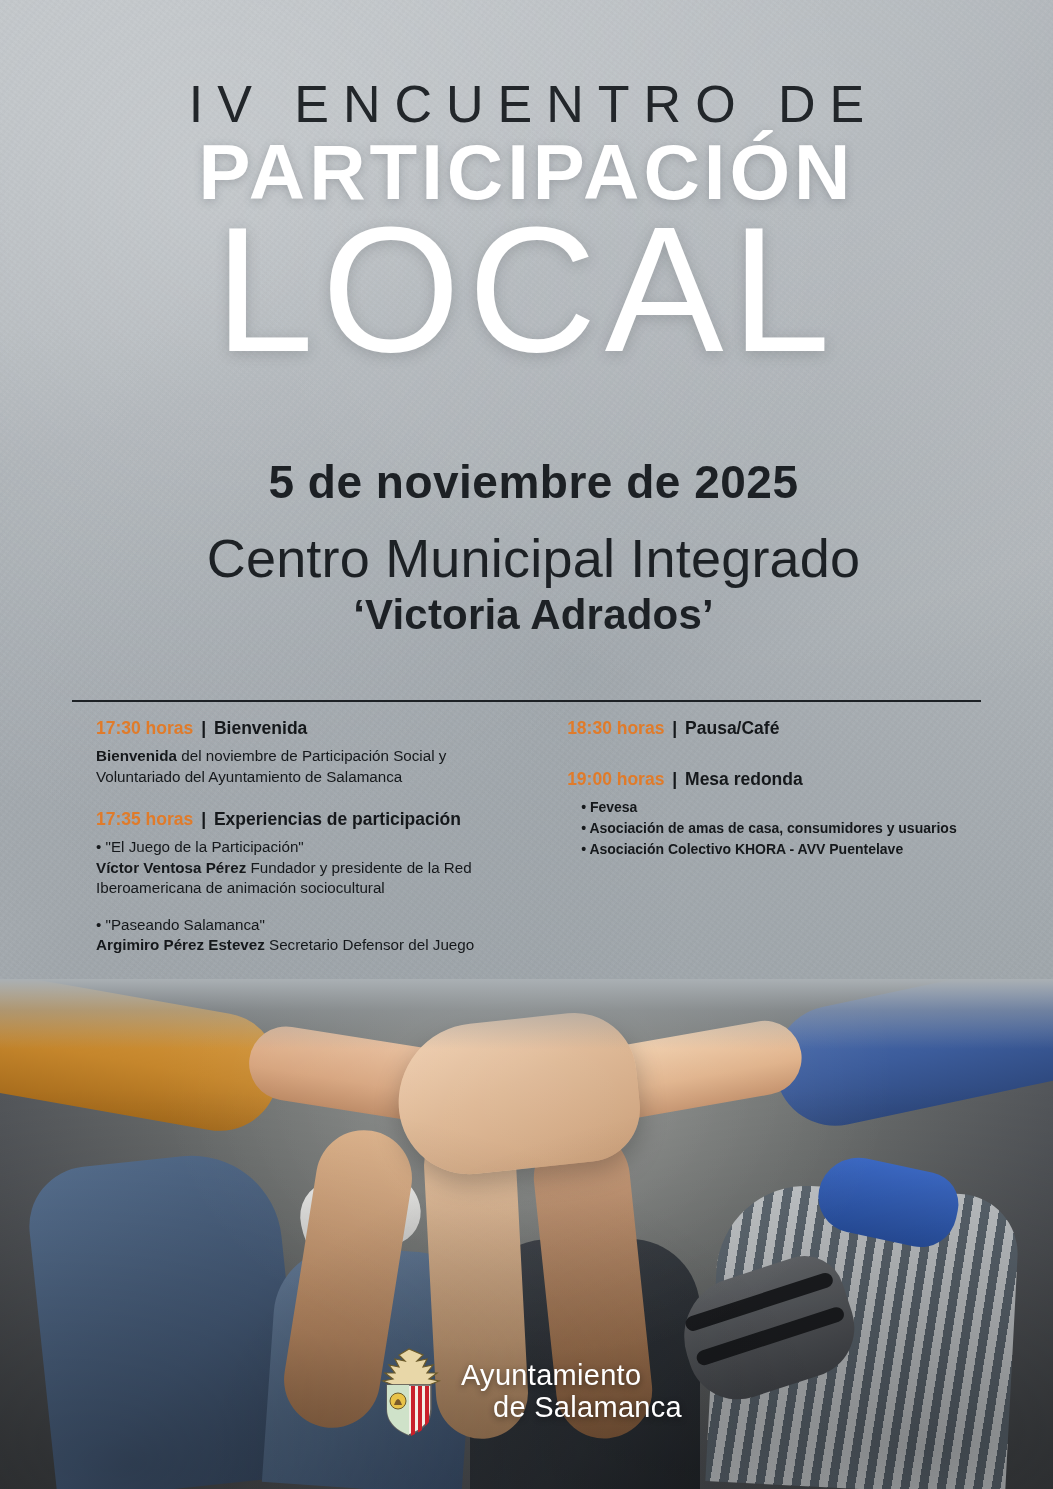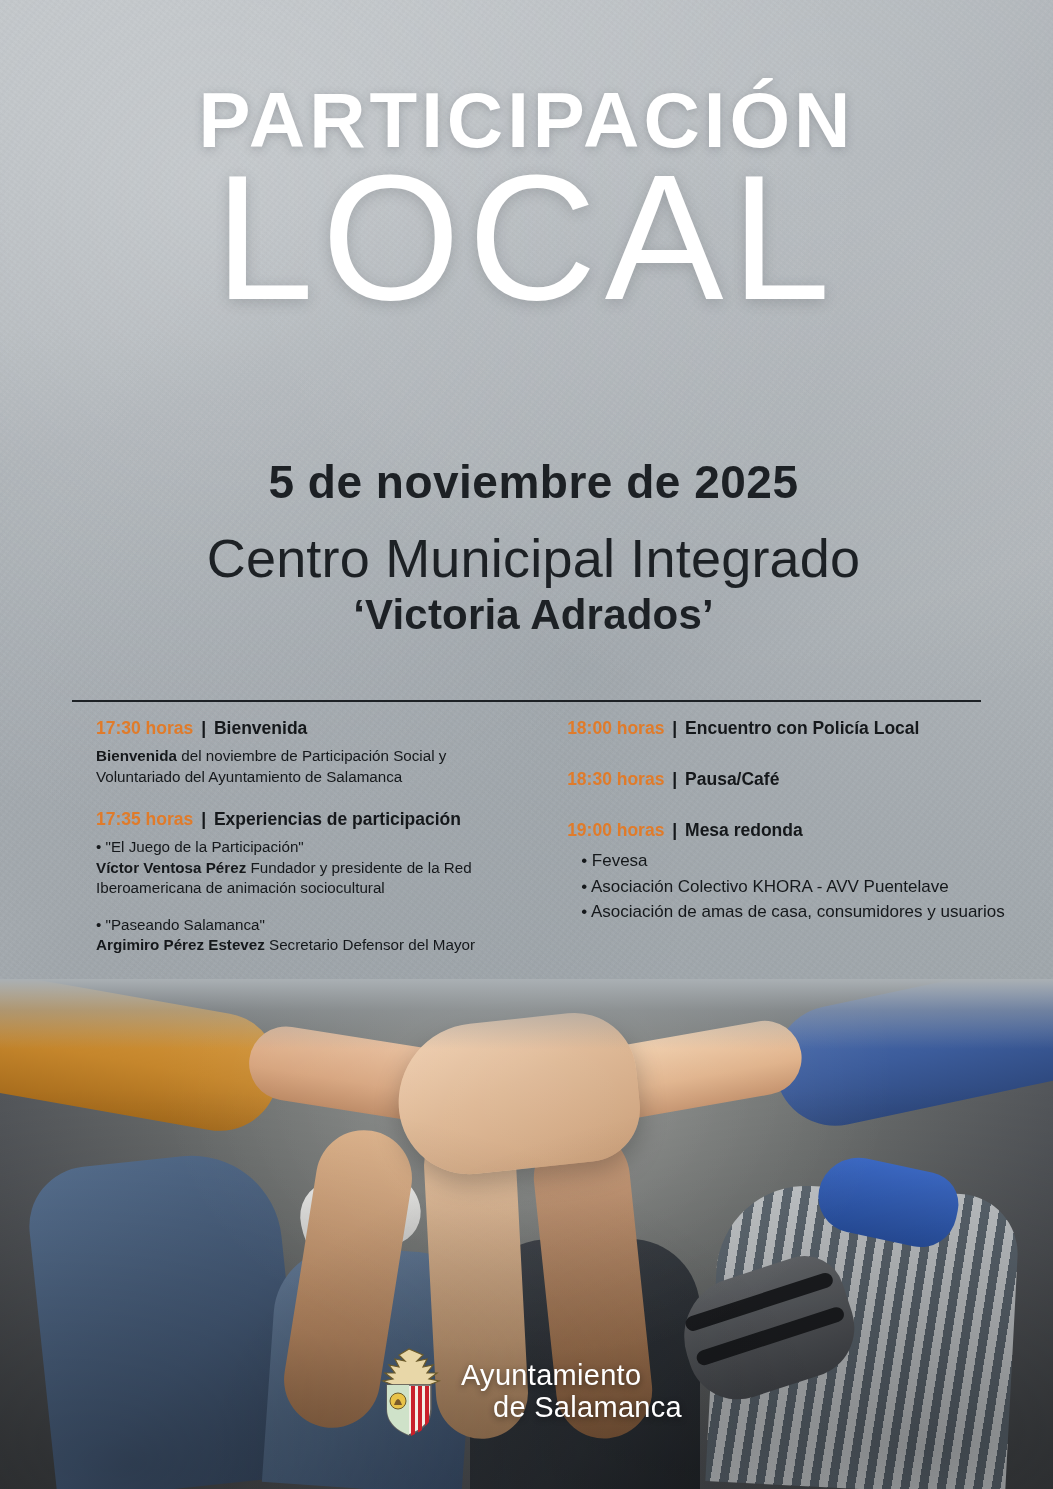--- a/index.html
+++ b/index.html
@@ -143,23 +143,23 @@
     font-weight: 400;
   }
   .slot-body b { font-weight: 700; }
   .entry { margin-top: 4px; }
   .entry + .entry { margin-top: 16px; }
 
   .bullets {
     margin: 6px 0 0 14px;
     padding: 0;
     list-style: none;
-    font-size: 17px;
+    font-size: 14px;
     line-height: 1.5;
-    font-weight: 400;
+    font-weight: 700;
   }
   .bullets li::before {
     content: "• ";
   }
 
   .right-slot { margin-bottom: 30px; }
 
   
   .photo {
     position: absolute;
@@ -347,20 +347,21 @@
 </style>
 </head>
 <body>
 
 <div class="poster">
 
   <div class="texture"></div>
   <div class="grain"></div>
 
   <div class="title-block">
+    <div class="t-line1">IV ENCUENTRO DE</div>
     <div class="t-line2">PARTICIPACIÓN</div>
     <div class="t-line3">LOCAL</div>
   </div>
 
   <div class="meta-block">
     <div class="m-date">5 de noviembre de 2025</div>
     <div class="m-venue1">Centro Municipal Integrado</div>
     <div class="m-venue2">‘Victoria Adrados’</div>
   </div>
 
@@ -391,55 +392,48 @@
         <div class="slot-body entry">
           <div>• "El Juego de la Participación"</div>
           <div>
             <b>Víctor Ventosa Pérez</b><span> Fundador y presidente de la Red Iberoamericana de animación sociocultural</span>
           </div>
         </div>
 
         <div class="slot-body entry">
           <div>• "Paseando Salamanca"</div>
           <div>
-            <b>Argimiro Pérez Estevez</b><span> Secretario Defensor del Mayor</span>
+            <b>Argimiro Pérez Estevez</b><span> Secretario Defensor del Juego</span>
           </div>
         </div>
       </div>
 
     </div>
 
     <div class="col-right">
 
-      <div class="right-slot">
-        <div class="slot-head">
-          <span class="slot-time">18:00 horas</span>
-          <span class="slot-sep">|</span>
-          <span class="slot-title">Encuentro con Policía Local</span>
-        </div>
-      </div>
 
       <div class="right-slot">
         <div class="slot-head">
           <span class="slot-time">18:30 horas</span>
           <span class="slot-sep">|</span>
           <span class="slot-title">Pausa/Café</span>
         </div>
       </div>
 
       <div class="right-slot">
         <div class="slot-head">
           <span class="slot-time">19:00 horas</span>
           <span class="slot-sep">|</span>
           <span class="slot-title">Mesa redonda</span>
         </div>
         <ul class="bullets">
           <li>Fevesa</li>
+          <li>Asociación de amas de casa, consumidores y usuarios</li>
           <li>Asociación Colectivo KHORA - AVV Puentelave</li>
-          <li>Asociación de amas de casa, consumidores y usuarios</li>
         </ul>
       </div>
 
     </div>
   </div>
 
   <div class="photo">
     <div class="photo-bg"></div>
 
     <div class="jeans-a"></div>

